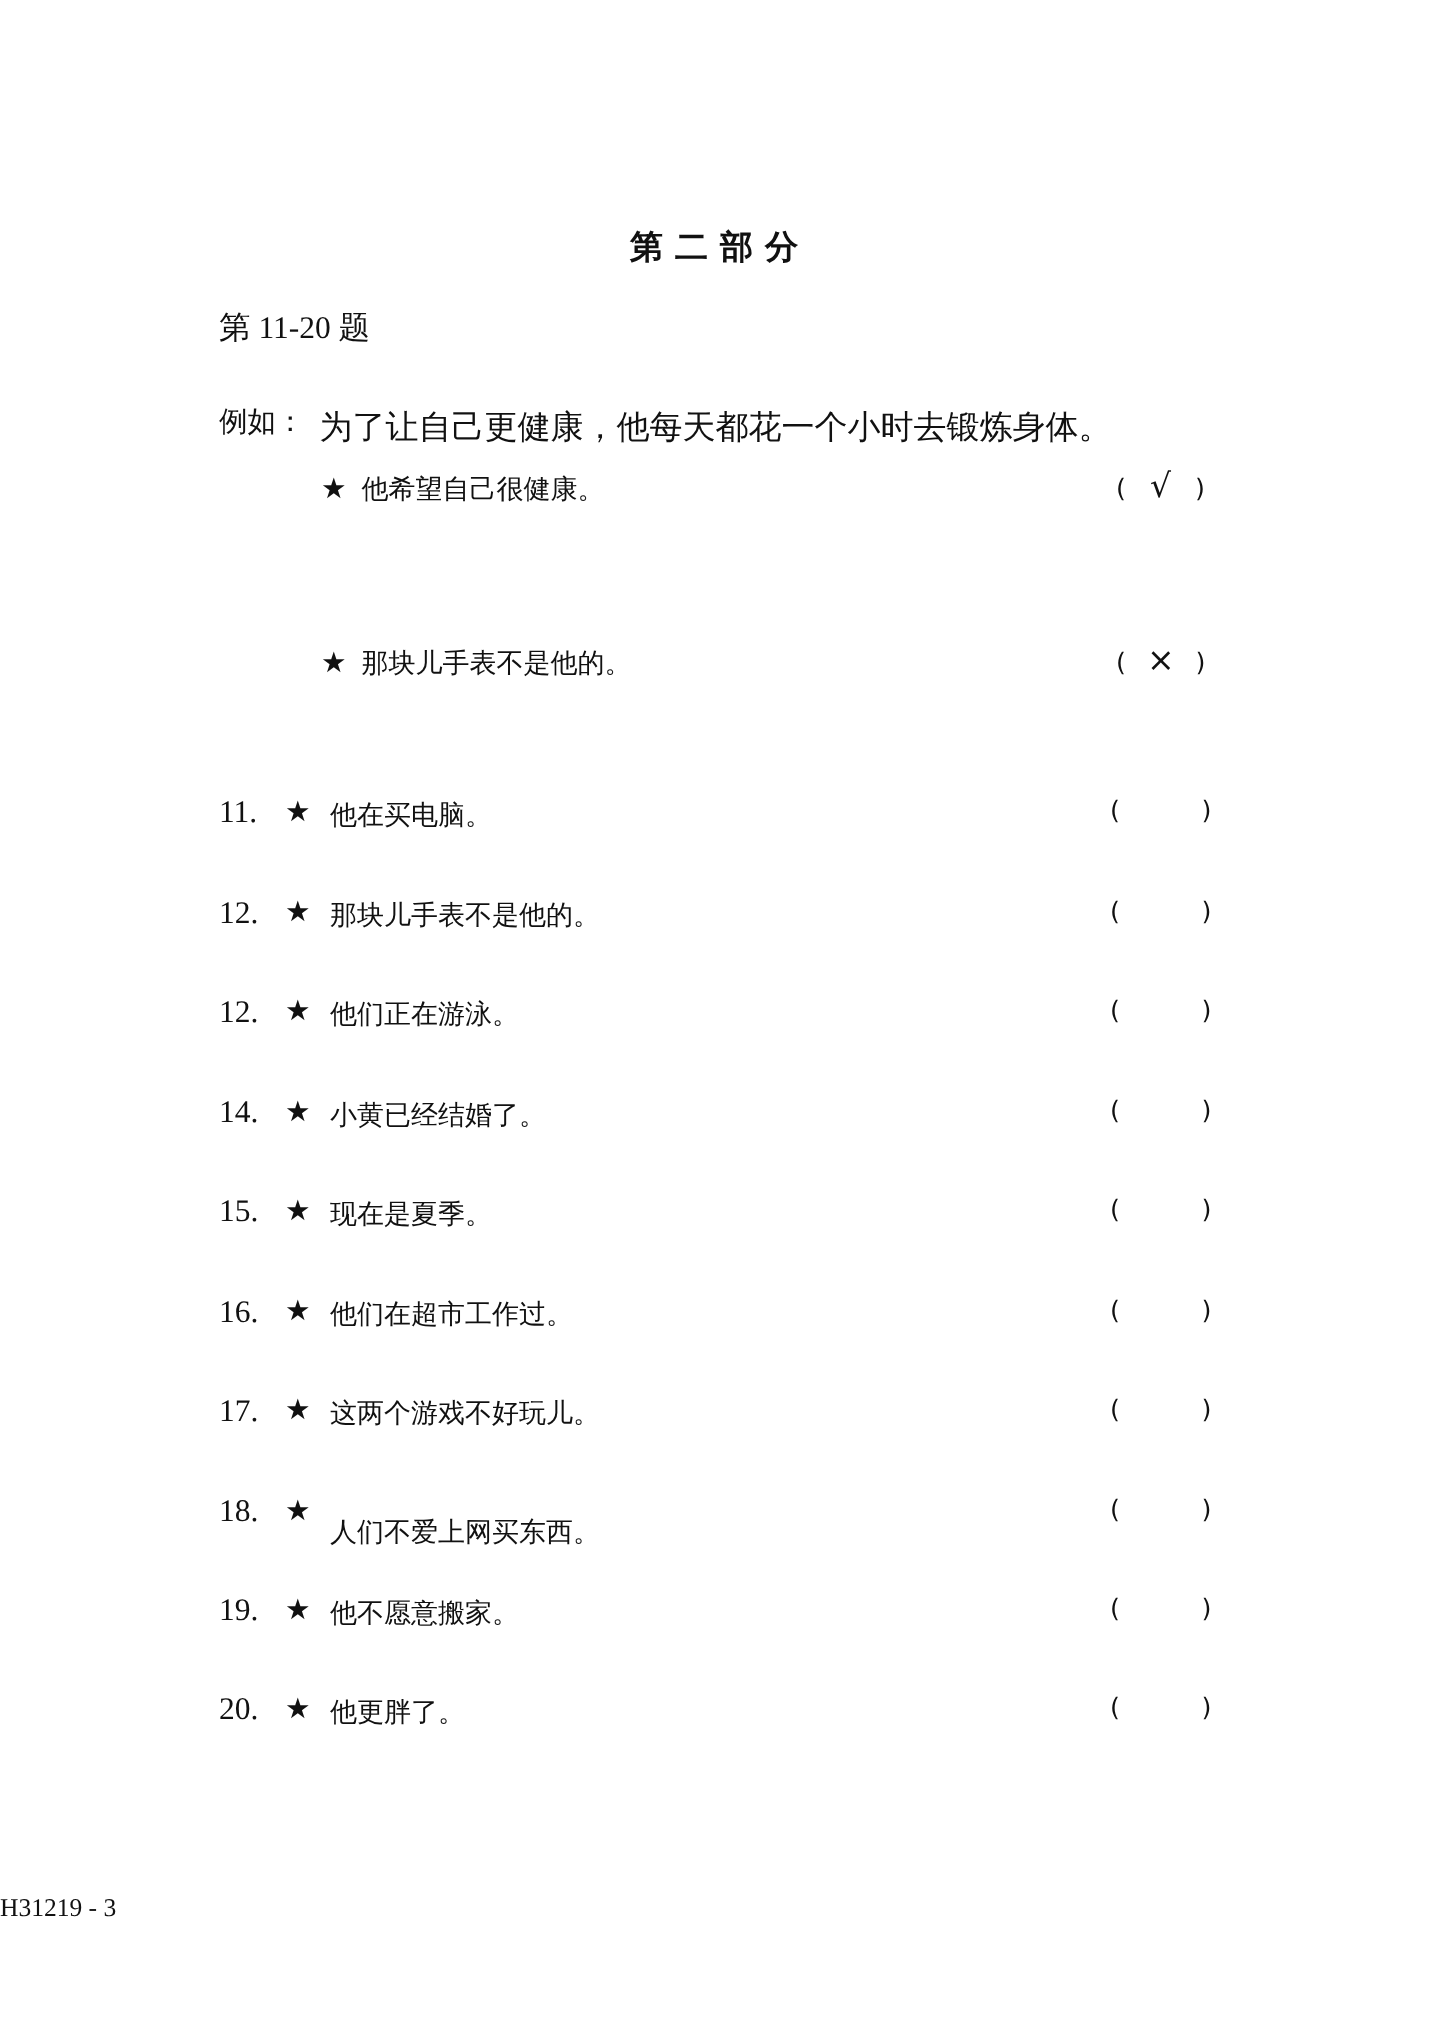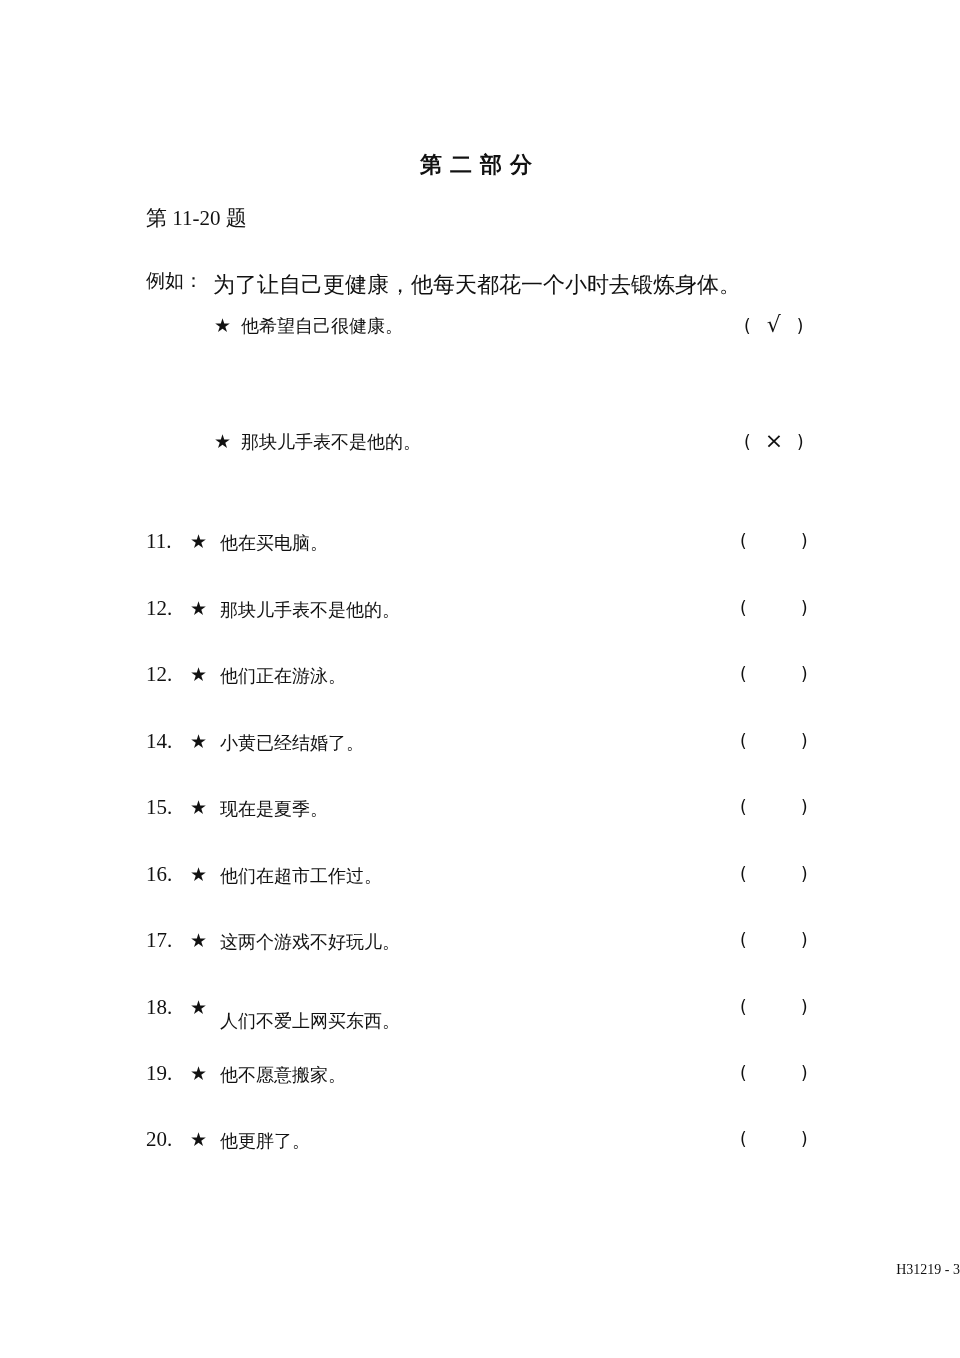--- a/index.html
+++ b/index.html
@@ -20,21 +20,21 @@
     .stmt { font-size: 18px; }
     .star { font-size: 19px; margin-right: 10px; font-family: "DejaVu Sans", sans-serif; }
     .paren { font-size: 17px; font-family: "DejaVu Sans", sans-serif; }
     .mark { font-size: 22px; font-family: "DejaVu Sans", sans-serif; }
     .para { font-size: 18px; line-height: 26px; }
     .q-num { left: 146px; font-size: 21px; }
     .q-star { left: 190px; font-size: 19px; font-family: "DejaVu Sans", sans-serif; }
     .q-text { left: 220px; font-size: 18px; }
     .q-open { left: 740px; }
     .q-close { left: 801px; }
-    .footer { left: 0; width: 960px; top: 1262px; text-align: right; font-size: 14px; }
+    .footer { left: 0; width: 960px; top: 1262px; text-align: left; font-size: 17px; }
   </style>
 </head>
 <body>
 
 <div class="abs title">第二部分</div>
 <div class="abs range">第 11-20 题</div>
 
 <div class="abs ex-label">例如：</div>
 <div class="abs ex-sentence">为了让自己更健康，他每天都花一个小时去锻炼身体。</div>
 

